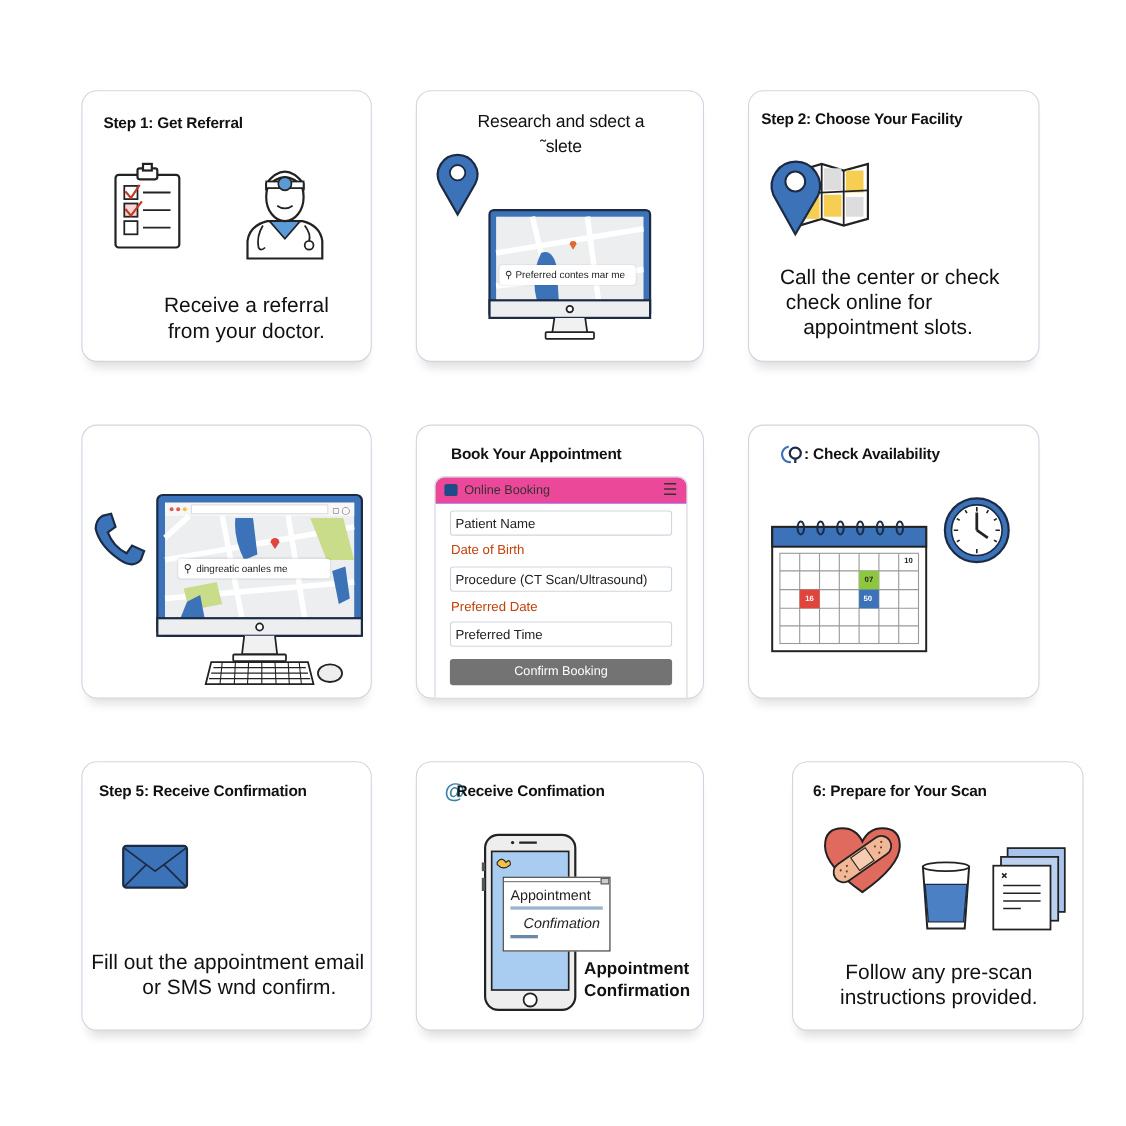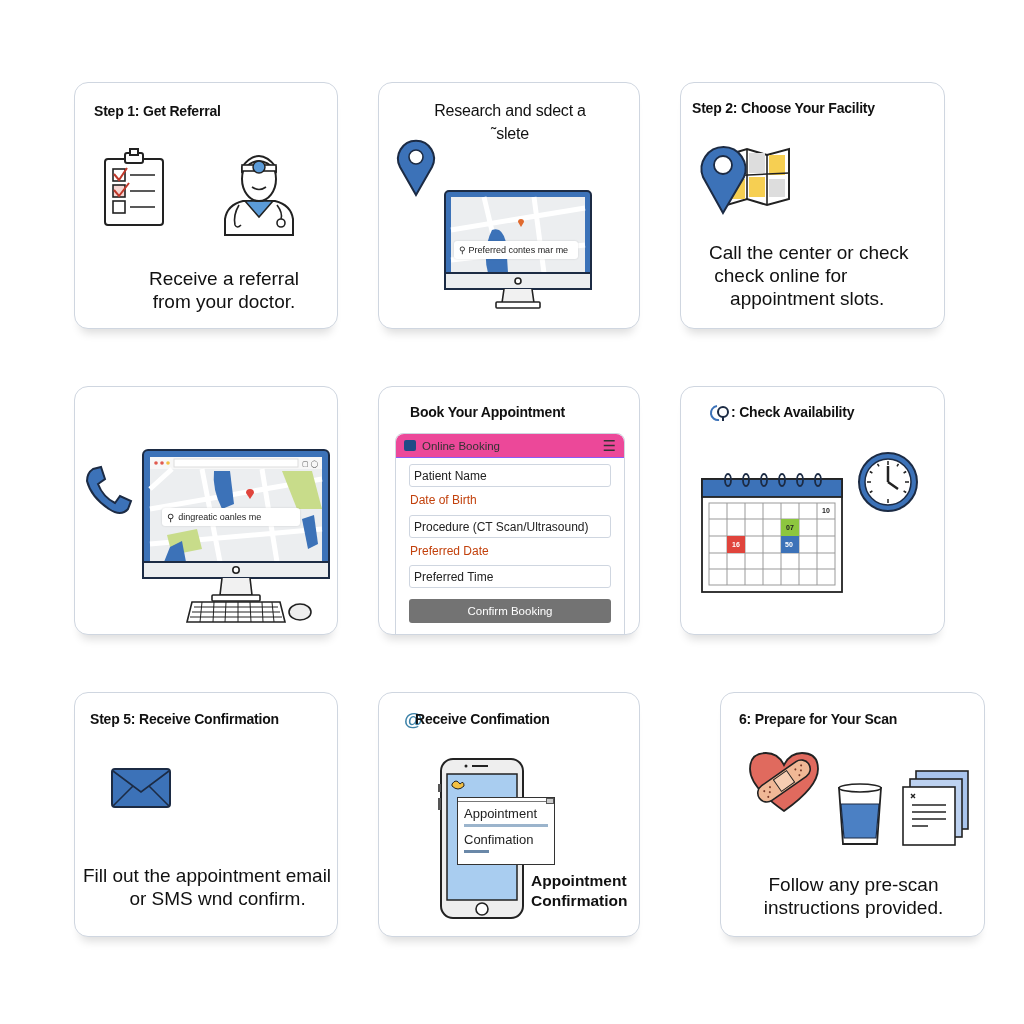--- a/index.html
+++ b/index.html
@@ -266,21 +266,21 @@
     <circle cx="42" cy="151" r="6" fill="#fff" stroke="#222" stroke-width="1.6"></circle>
     <rect x="-2" y="26" width="3" height="8" fill="#555"></rect>
       <rect x="-2" y="40" width="3" height="12" fill="#555"></rect>
     <path d="M12 26 Q16 20 20 26 Q24 22 24 28 Q18 34 12 28 Z" fill="#f3c043" stroke="#222" stroke-width="1"></path>
   </svg>
   <div class="popup" style="left:78px;top:104px;width:98px;height:68px;">
     <div style="height:4px;border-bottom:1px solid #777;"></div>
     <div style="position:absolute;right:0;top:0;width:8px;height:6px;background:#ccc;border:1px solid #555;"></div>
     <div style="padding:4px 0 0 6px;">Appointment</div>
     <div style="margin:3px 6px 0 6px;height:3px;background:#9bb4cc;"></div>
-    <div style="padding:5px 0 0 6px;">Confimation</div>
+    <div style="padding:5px 0 0 18px;font-style:italic;">Confimation</div>
     <div style="margin:3px 0 0 6px;width:25px;height:3px;background:#6a88a8;"></div>
   </div>
   <div class="overlay-text" style="left:152px;top:178px;">Appointment
 Confirmation</div>
 </div>
 
 <div class="card" style="left:680px;top:692px;width:265px;height:245px;margin-left:40px;">
   <div class="title" style="left:18px;top:18px;">6: Prepare for Your Scan</div>
   <svg width="72" height="62" style="left:27px;top:58px;" viewBox="0 0 72 62">
     <path d="M36 60 Q2 36 2 18 Q2 2 18 2 Q30 2 36 14 Q42 2 54 2 Q70 2 70 18 Q70 36 36 60 Z" fill="#e06a5e" stroke="#222" stroke-width="1.8"></path>

